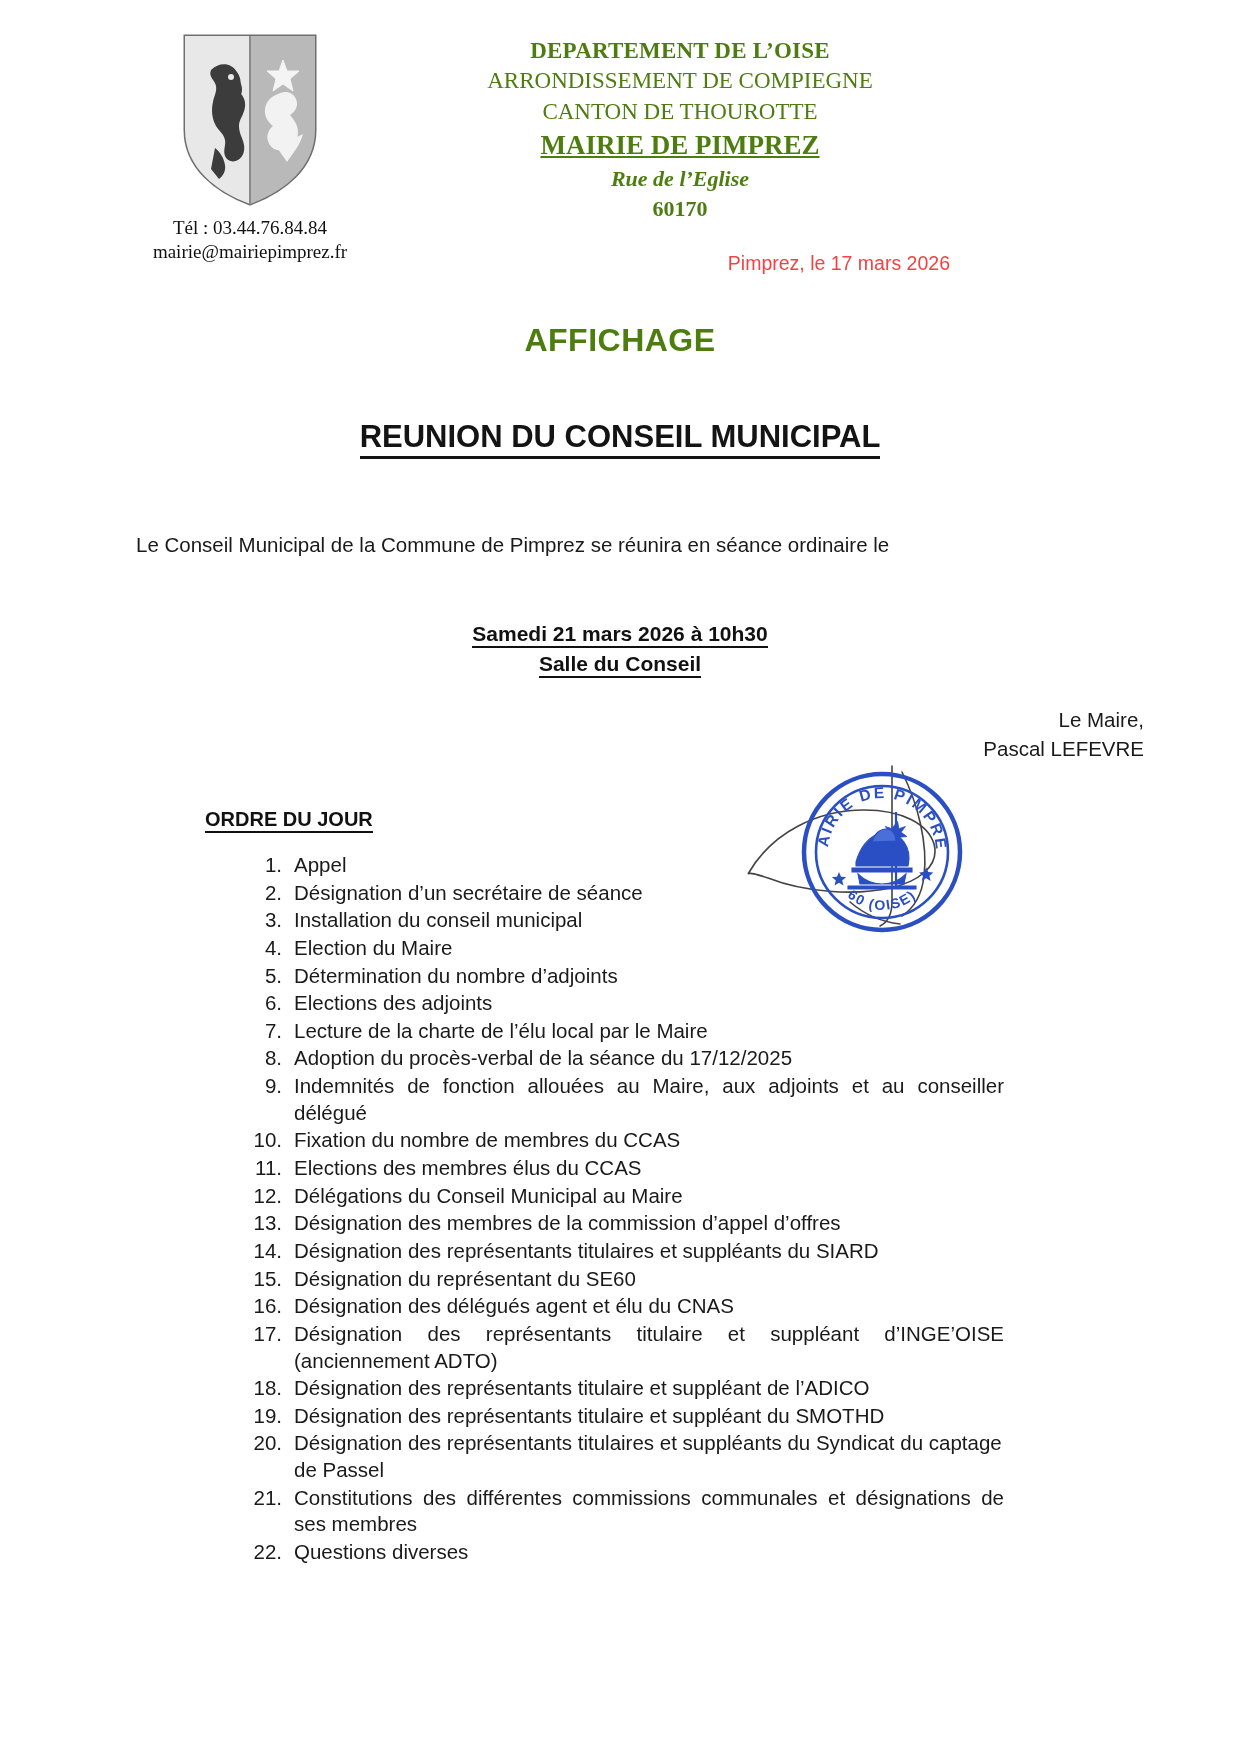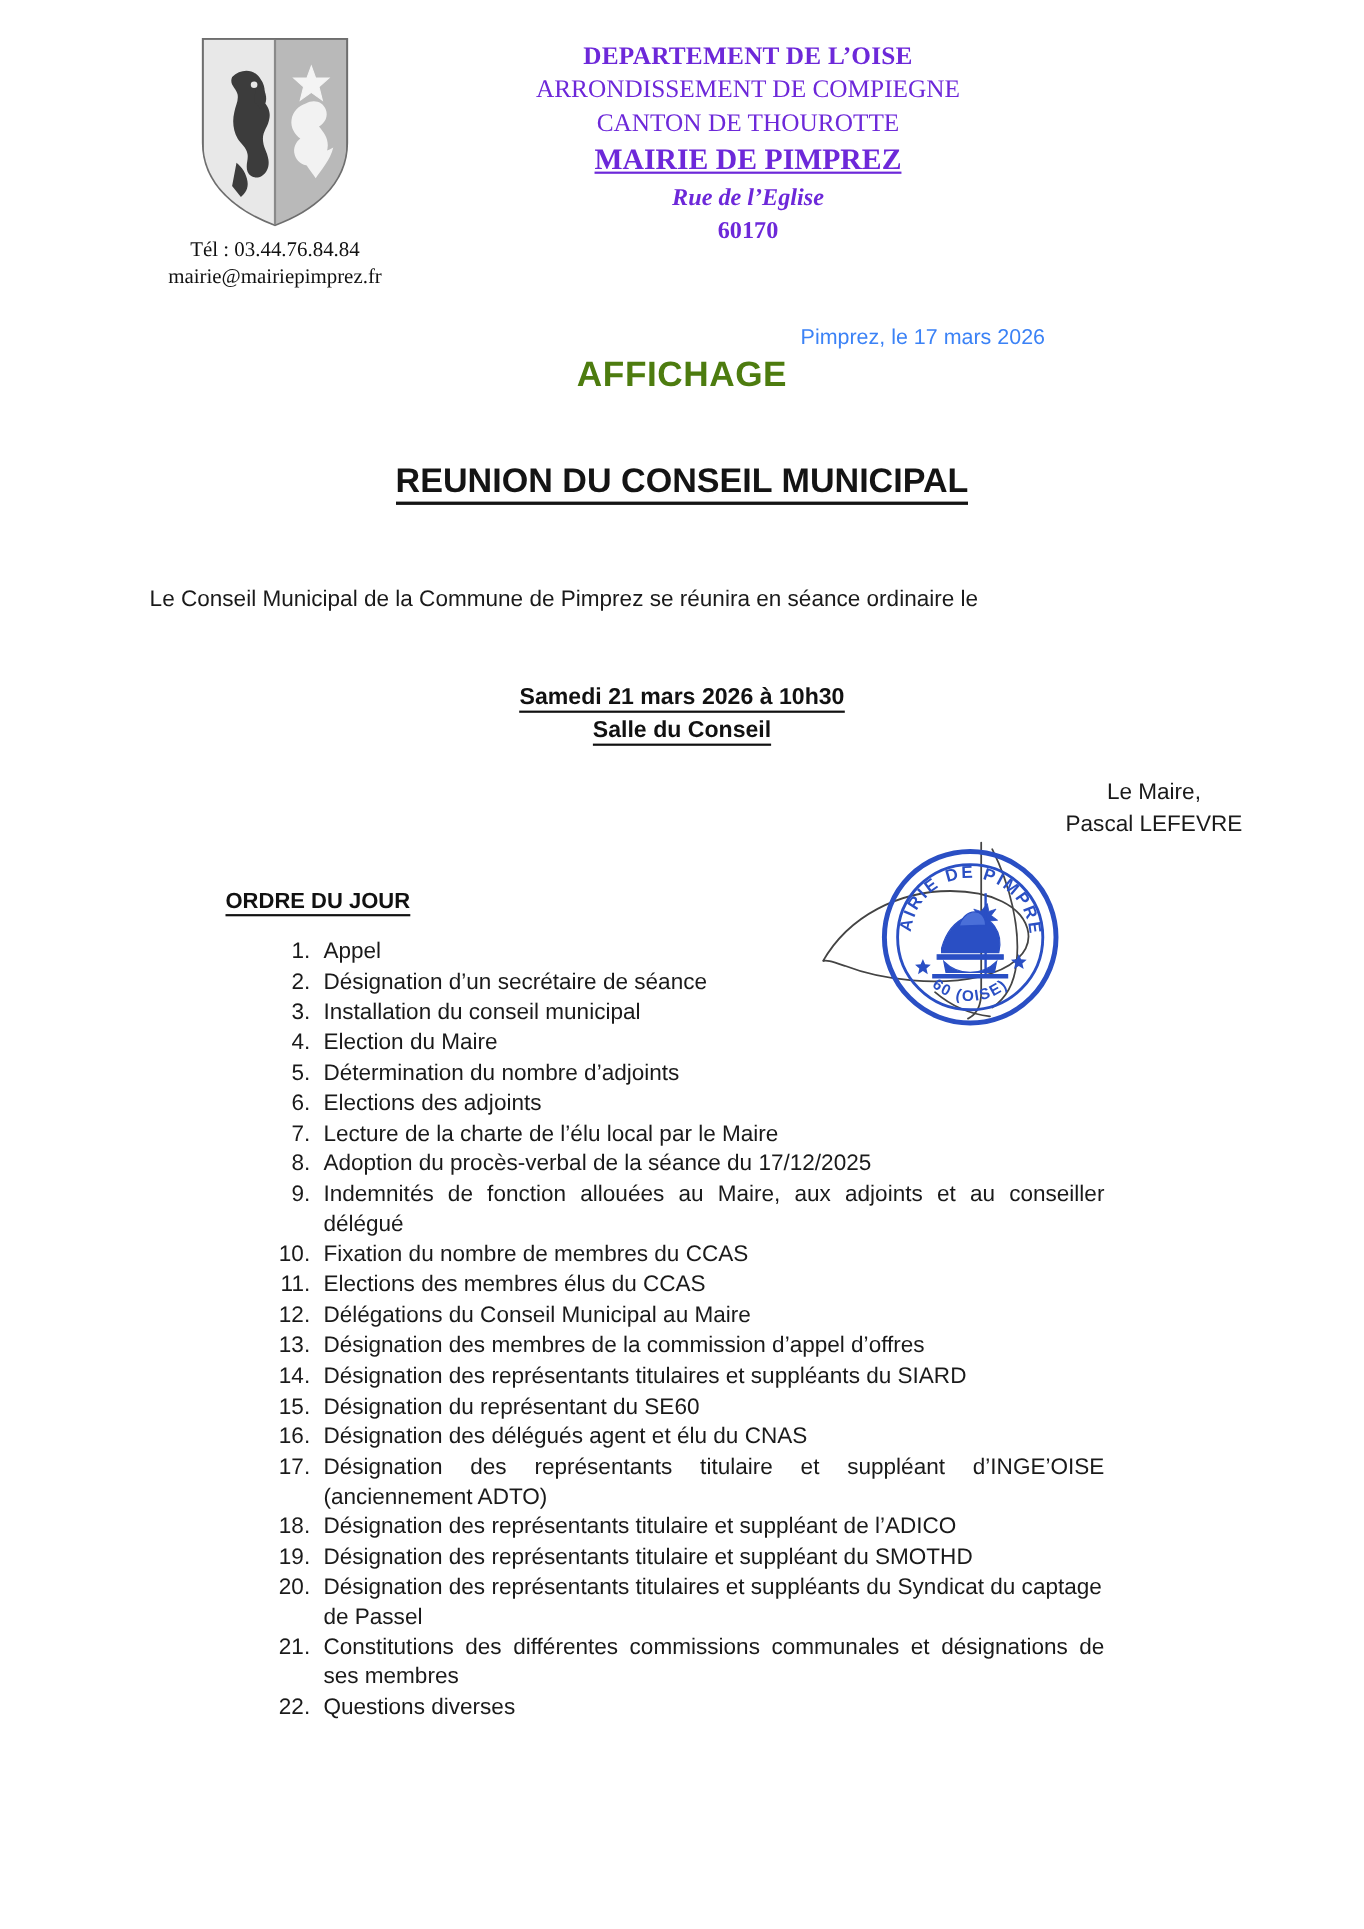--- a/index.html
+++ b/index.html
@@ -46,21 +46,21 @@
     text-align: center;
   }
 
   .authority {
     position: absolute;
     left: 430px;
     top: 36px;
     width: 500px;
     text-align: center;
     font-family: "Liberation Serif", serif;
-    color: #6d28d9;
+    color: #4d7c0f;
   }
   .authority .l1 {
     font-size: 23px;
     font-weight: bold;
     letter-spacing: 0.2px;
     line-height: 1.32;
   }
   .authority .l2, .authority .l3 {
     font-size: 23px;
     font-weight: normal;
@@ -83,23 +83,22 @@
     font-size: 22px;
     font-weight: bold;
     line-height: 1.34;
   }
 
   .place-date {
     position: absolute;
     right: 290px;
     top: 252px;
     font-size: 19.5px;
-    color: #3b82f6;
+    color: #ef4444;
     white-space: nowrap;
-    margin-top: 44px;
   }
 
   
   .title-affichage {
     text-align: center;
     font-size: 32px;
     font-weight: bold;
     letter-spacing: 0.5px;
     color: #4d7c0f;
     margin-top: 52px;
@@ -135,24 +134,24 @@
     color: #111;
   }
   .meeting-block div span {
     border-bottom: 2.5px solid #111;
     padding-bottom: 1px;
   }
 
   
   .signature-area {
     position: absolute;
-    right: 80px;
+    right: 96px;
     top: 705px;
     width: 320px;
-    text-align: center;
+    text-align: right;
   }
   .sig-line {
     font-size: 20.5px;
     line-height: 1.42;
     color: #1a1a1a;
     padding-left: 98px;
   }
 
   .stamp-wrap {
     position: absolute;

